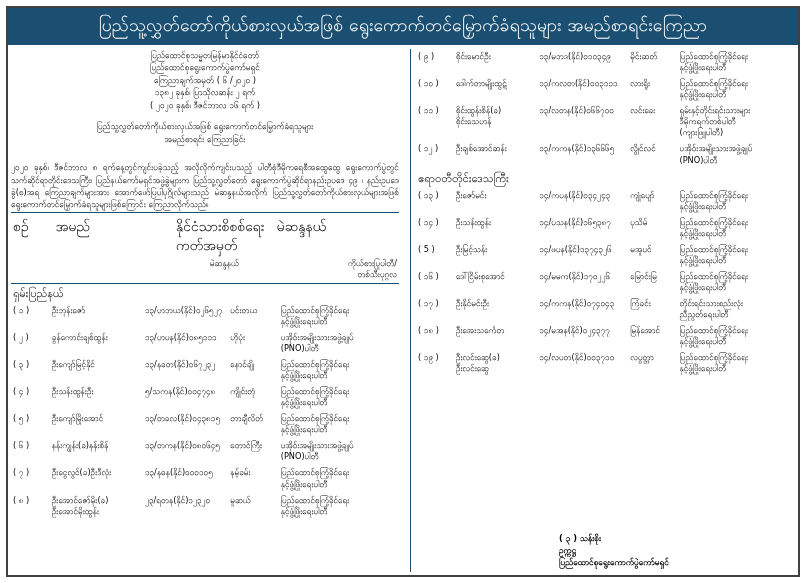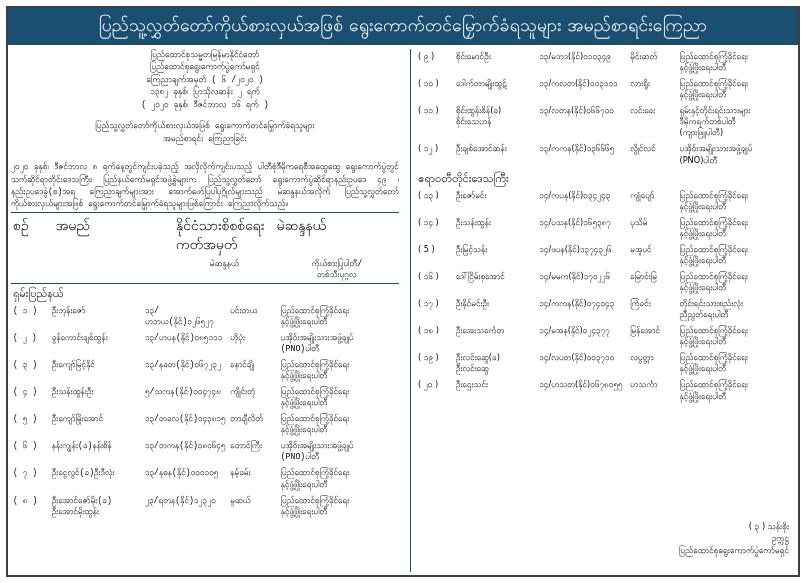--- a/index.html
+++ b/index.html
@@ -48,21 +48,20 @@
     height: 530px;
   }
   .col {
     box-sizing: border-box;
     position: relative;
   }
   .col-left {
     width: 402px;
     padding-right: 11px;
     border-right: 1px solid #1b4f72;
-    font-family: Liberation Mono, monospace;
   }
   .col-right {
     width: 386px;
     padding-left: 5px;
   }
   .intro {
     font-size: 8.3px;
     line-height: 1.5;
     color: #000;
   }
@@ -107,25 +106,26 @@
     font-size: 11px;
     padding: 2px 2px 1px 2px;
   }
   .c-no { width: 11%; }
   .c-name { width: 31%; }
   .c-nrc { width: 26%; }
   .c-party { width: 32%; }
   .sig {
     position: absolute;
     right: 6px;
-    bottom: 16px;
-    text-align: right;
+    bottom: 4px;
+    text-align: left;
     font-size: 8.3px;
     line-height: 1.45;
     width: 230px;
+    font-weight: bold;
   }
   .sig .sq {
     font-size: 8.3px;
   }
 </style>
 </head>
 <body>
 
 <div class="page">
   <div class="frame">
@@ -180,21 +180,21 @@
             <col class="c-no">
               <col class="c-name">
               <col class="c-nrc">
               <col class="c-party">
           </colgroup>
           <tbody>
               <tr>
             <td></td>
             <td></td>
             <td style="text-align:center;">မဲဆန္ဒနယ်</td>
-            <td style="text-align:center;">
+            <td style="text-align:right;">
               <div>ကိုယ်စားပြုပါတီ/</div>
               <div>တစ်သီးပုဂ္ဂလ</div>
             </td>
           </tr>
         </tbody>
           </table>
 
         <div class="rule-thin"></div>
 
         <div class="region-title">ရှမ်းပြည်နယ်</div>
@@ -461,32 +461,20 @@
                   <div>ဦးလင်းဆွေ(ခ)</div>
                   <div>ဦးလင်းဆွေ</div>
                 </td>
                 <td>၁၄/လပတ(နိုင်)၀၀၃၇၁၀</td>
                 <td>လပွတ္တာ</td>
                 <td>
                   <div>ပြည်ထောင်စုကြံ့ခိုင်ရေး</div>
                   <div>နှင့်ဖွံ့ဖြိုးရေးပါတီ</div>
                 </td>
               </tr>
-              <tr>
-                <td>( ၂၀ )</td>
-                <td>
-                  <div>ဦးဌေးသင်း</div>
-                </td>
-                <td>၁၄/ဟသတ(နိုင်)၀၆၇၈၀၅၅</td>
-                <td>ဟသင်္ကာ</td>
-                <td>
-                  <div>ပြည်ထောင်စုကြံ့ခိုင်ရေး</div>
-                  <div>နှင့်ဖွံ့ဖြိုးရေးပါတီ</div>
-                </td>
-              </tr>
             </tbody>
         </table>
 
         <div class="sig">
           <div>( ၃ ) သန်းစိုး</div>
           <div class="sq">ဥက္ကဋ္ဌ</div>
           <div>ပြည်ထောင်စုရွေးကောက်ပွဲကော်မရှင်</div>
         </div>
       </div>
 

